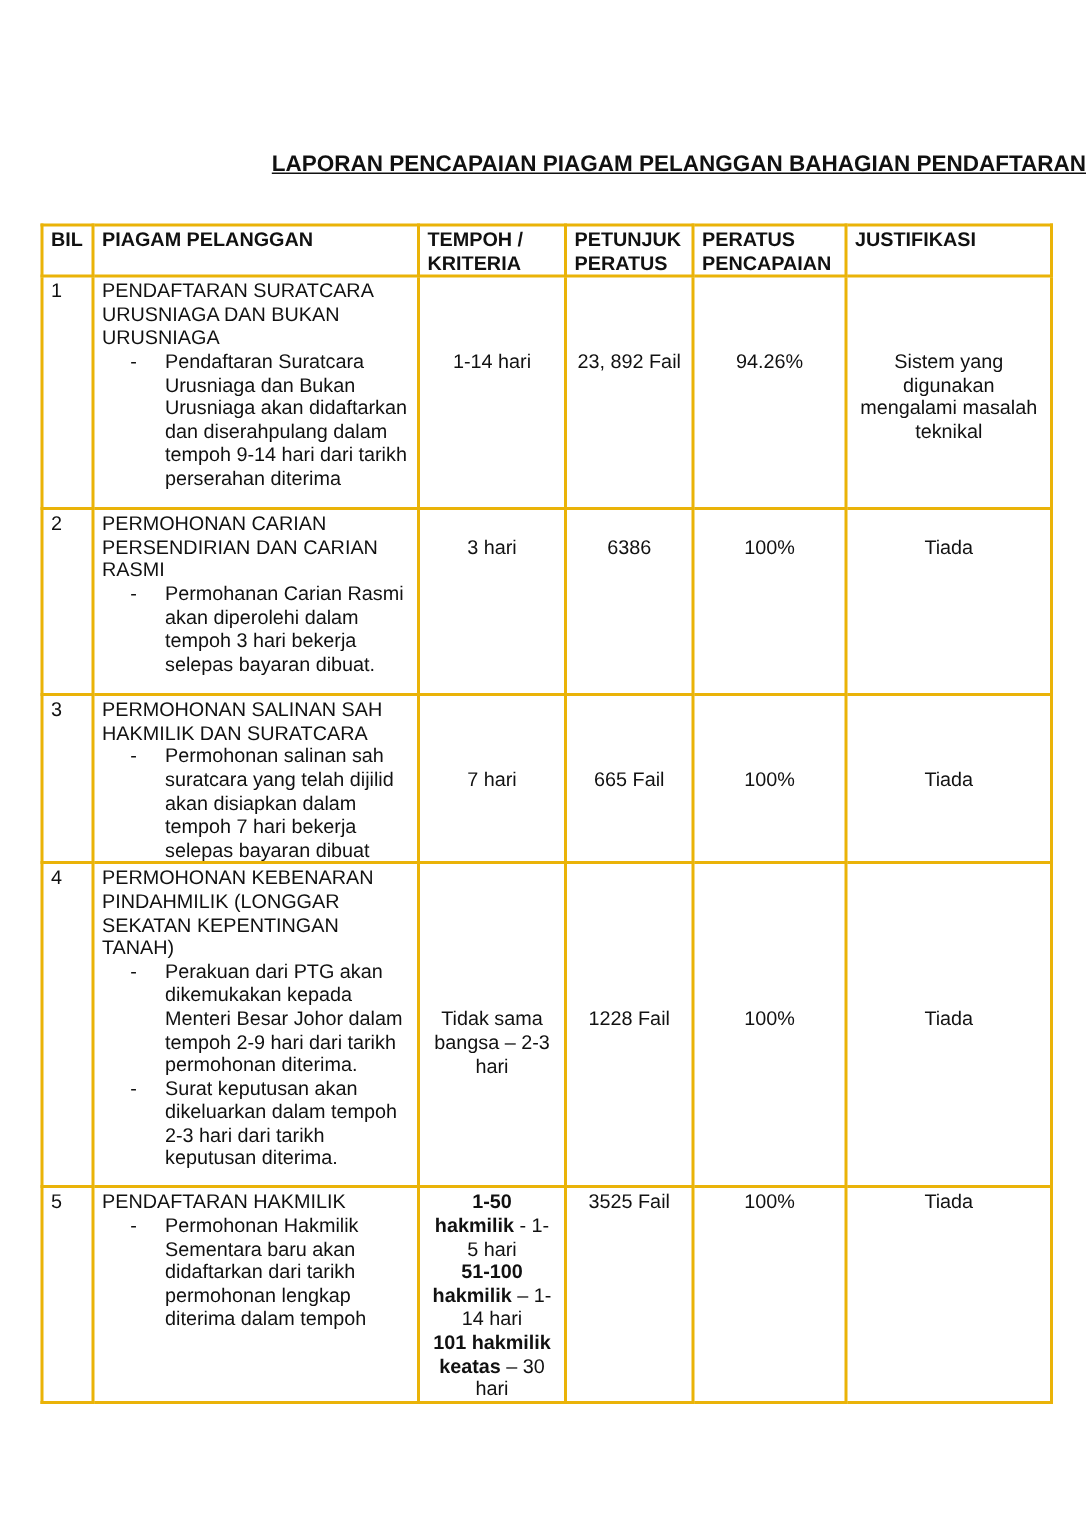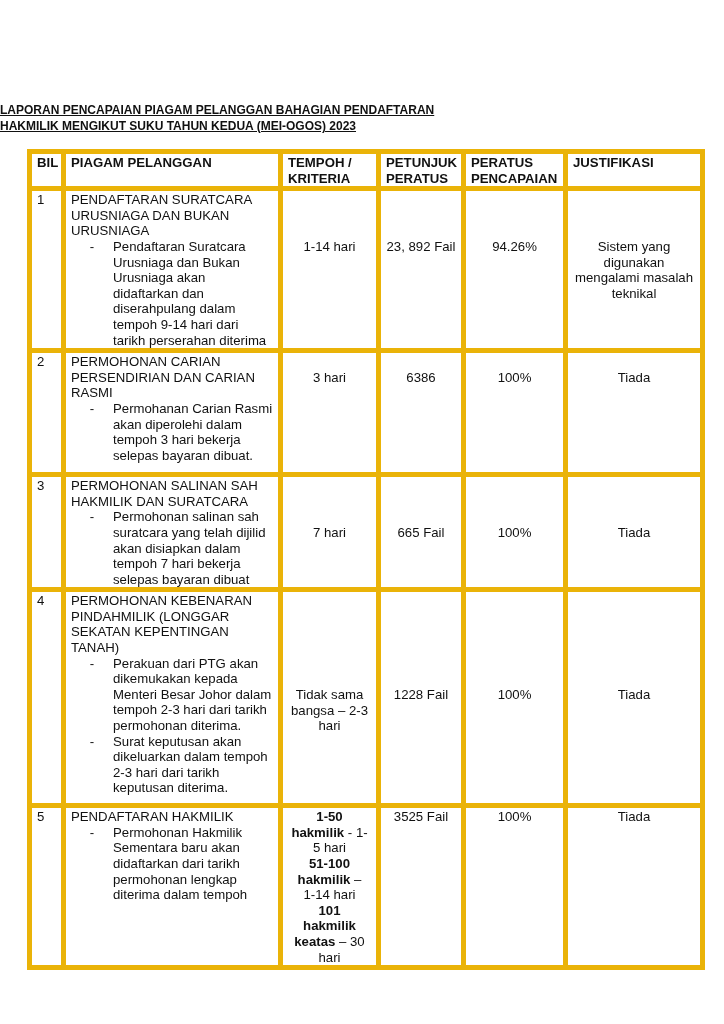--- a/index.html
+++ b/index.html
@@ -1,23 +1,23 @@
 <!DOCTYPE html>
 <html><head>
 <meta charset="utf-8">
 <style>
   html, body { margin: 0; padding: 0; background: #ffffff; }
   body { width: 724px; height: 1024px; position: relative; overflow: hidden;
          font-family: "Liberation Sans", sans-serif; color: #111; }
-  .title { position: absolute; left: 0; width: 724px; top: 102px; text-align: left;
-           font-weight: bold; font-size: 12px; line-height: 16px; }
+  .title { position: absolute; left: 0; width: 724px; top: 102px; text-align: right;
+           font-weight: bold; font-size: 15px; line-height: 16px; }
   .title span { text-decoration: underline; display: block; }
   table.report { position: absolute; left: 27px; top: 149px; border-collapse: collapse;
                  table-layout: fixed; width: 673px; font-size: 13.2px; line-height: 15.6px; }
-  table.report td, table.report th { border: 5px solid #eab308; vertical-align: top; padding: 1px 5px 0 5px; }
+  table.report td, table.report th { border: 2px solid #eab308; vertical-align: top; padding: 1px 5px 0 5px; }
   th { font-weight: bold; text-align: left; }
   col.c-bil { width: 34px; } col.c-piagam { width: 217px; } col.c-tempoh { width: 98px; }
   col.c-pet { width: 85px; } col.c-per { width: 102px; } col.c-jus { width: 137px; }
   tr.hdr { height: 31px; }
   tr.r1 { height: 155px; } tr.r2 { height: 124px; } tr.r3 { height: 108px; }
   tr.r4 { height: 216px; } tr.r5 { height: 140px; }
   .heading { font-weight: normal; display: block; }
   .bullet { display: flex; }
   .bullet .dash { width: 42px; text-align: center; flex: none; }
   .bullet .btext { flex: 1; }
@@ -26,21 +26,20 @@
   .pad3 { padding-top: 48px !important; }
   .pad4 { padding-top: 95px !important; }
   .pad5 { padding-top: 1px !important; }
   .b { font-weight: bold; margin-top: 48px; }
 </style>
 </head>
 <body>
 
 <div class="title">
   <span>LAPORAN PENCAPAIAN PIAGAM PELANGGAN BAHAGIAN PENDAFTARAN</span>
-  <span>HAKMILIK MENGIKUT SUKU TAHUN KEDUA (MEI-OGOS) 2023</span>
 </div>
 
 <table class="report">
   <colgroup>
     <col class="c-bil">
       <col class="c-piagam">
       <col class="c-tempoh">
     <col class="c-pet">
       <col class="c-per">
       <col class="c-jus">
@@ -99,21 +98,21 @@
     <td class="ctr pad3">100%</td>
     <td class="ctr pad3">Tiada</td>
   </tr>
 
   <tr class="r4">
     <td>4</td>
     <td>
       <span class="heading">PERMOHONAN KEBENARAN PINDAHMILIK (LONGGAR SEKATAN KEPENTINGAN TANAH)</span>
       <div class="bullet">
             <span class="dash">-</span>
-            <span class="btext">Perakuan dari PTG akan dikemukakan kepada Menteri Besar Johor dalam tempoh 2-3 hari dari tarikh permohonan diterima.</span>
+            <span class="btext">Perakuan dari PTG akan dikemukakan kepada Menteri Besar Johor dalam tempoh 2-9 hari dari tarikh permohonan diterima.</span>
           </div>
       <div class="bullet">
             <span class="dash">-</span>
             <span class="btext">Surat keputusan akan dikeluarkan dalam tempoh 2-3 hari dari tarikh keputusan diterima.</span>
           </div>
     </td>
     <td class="ctr pad4">Tidak sama bangsa – 2-3 hari</td>
     <td class="ctr pad4">1228 Fail</td>
     <td class="ctr pad4">100%</td>
     <td class="ctr pad4">Tiada</td>

